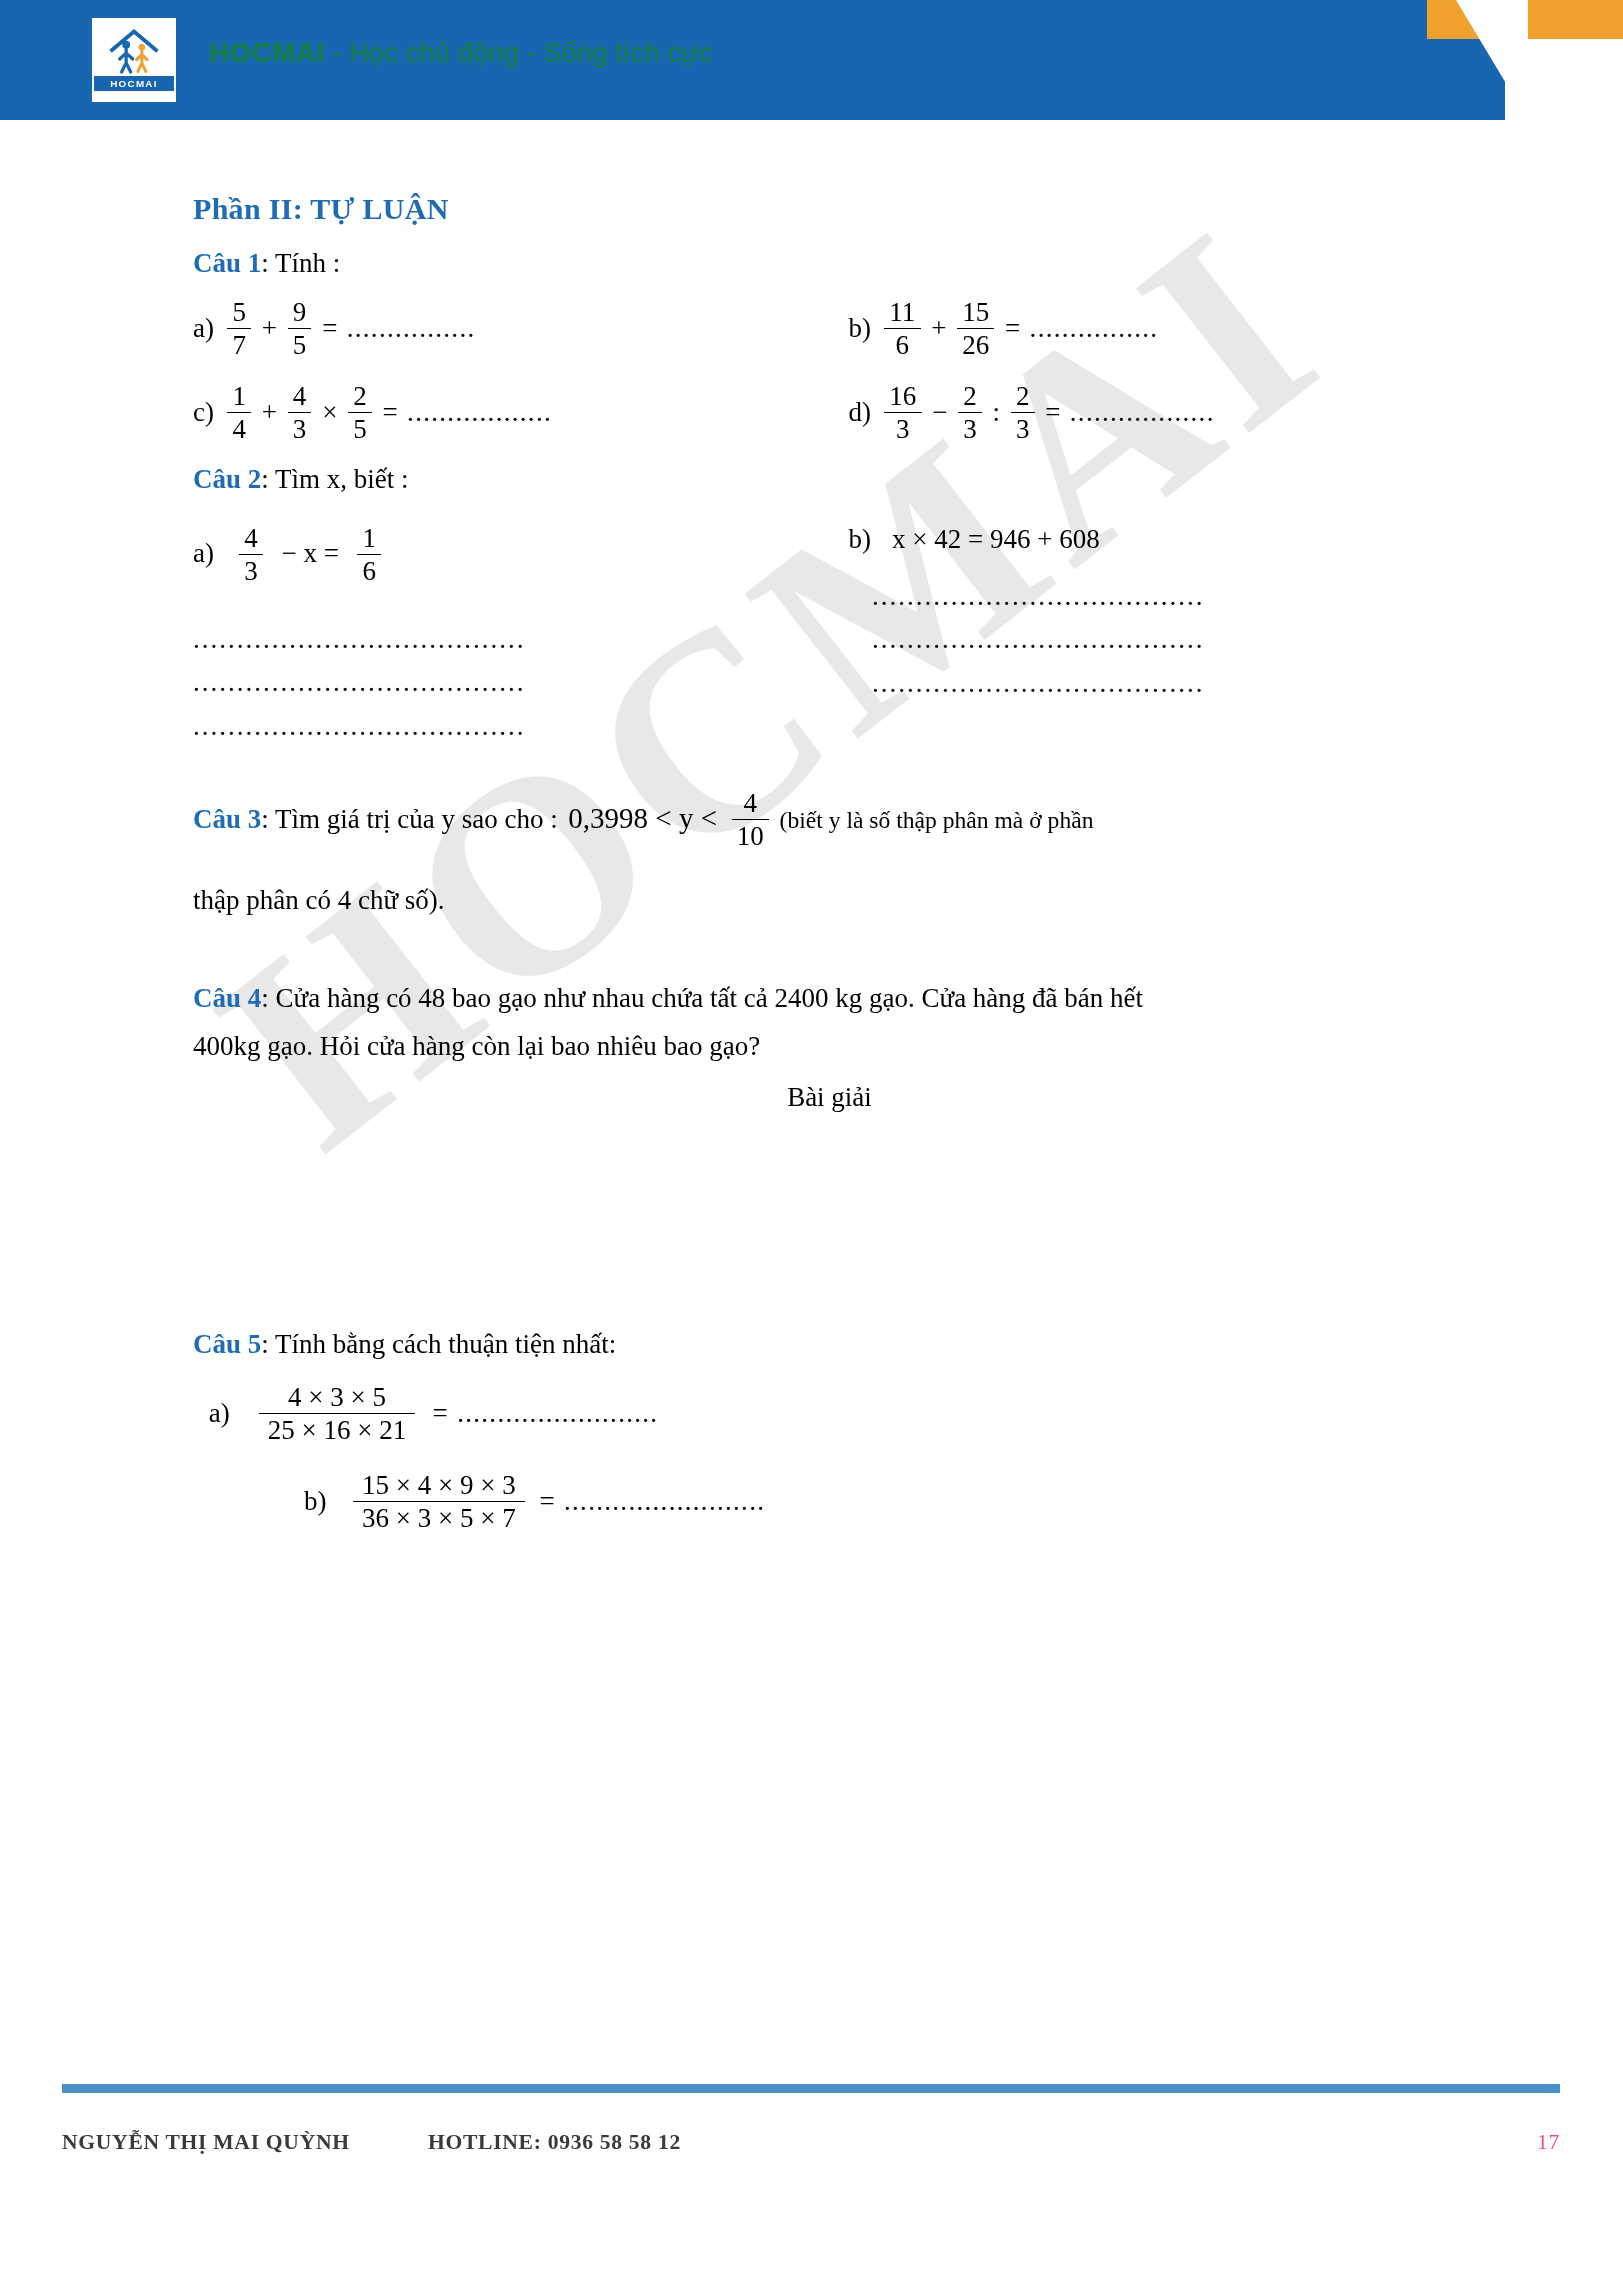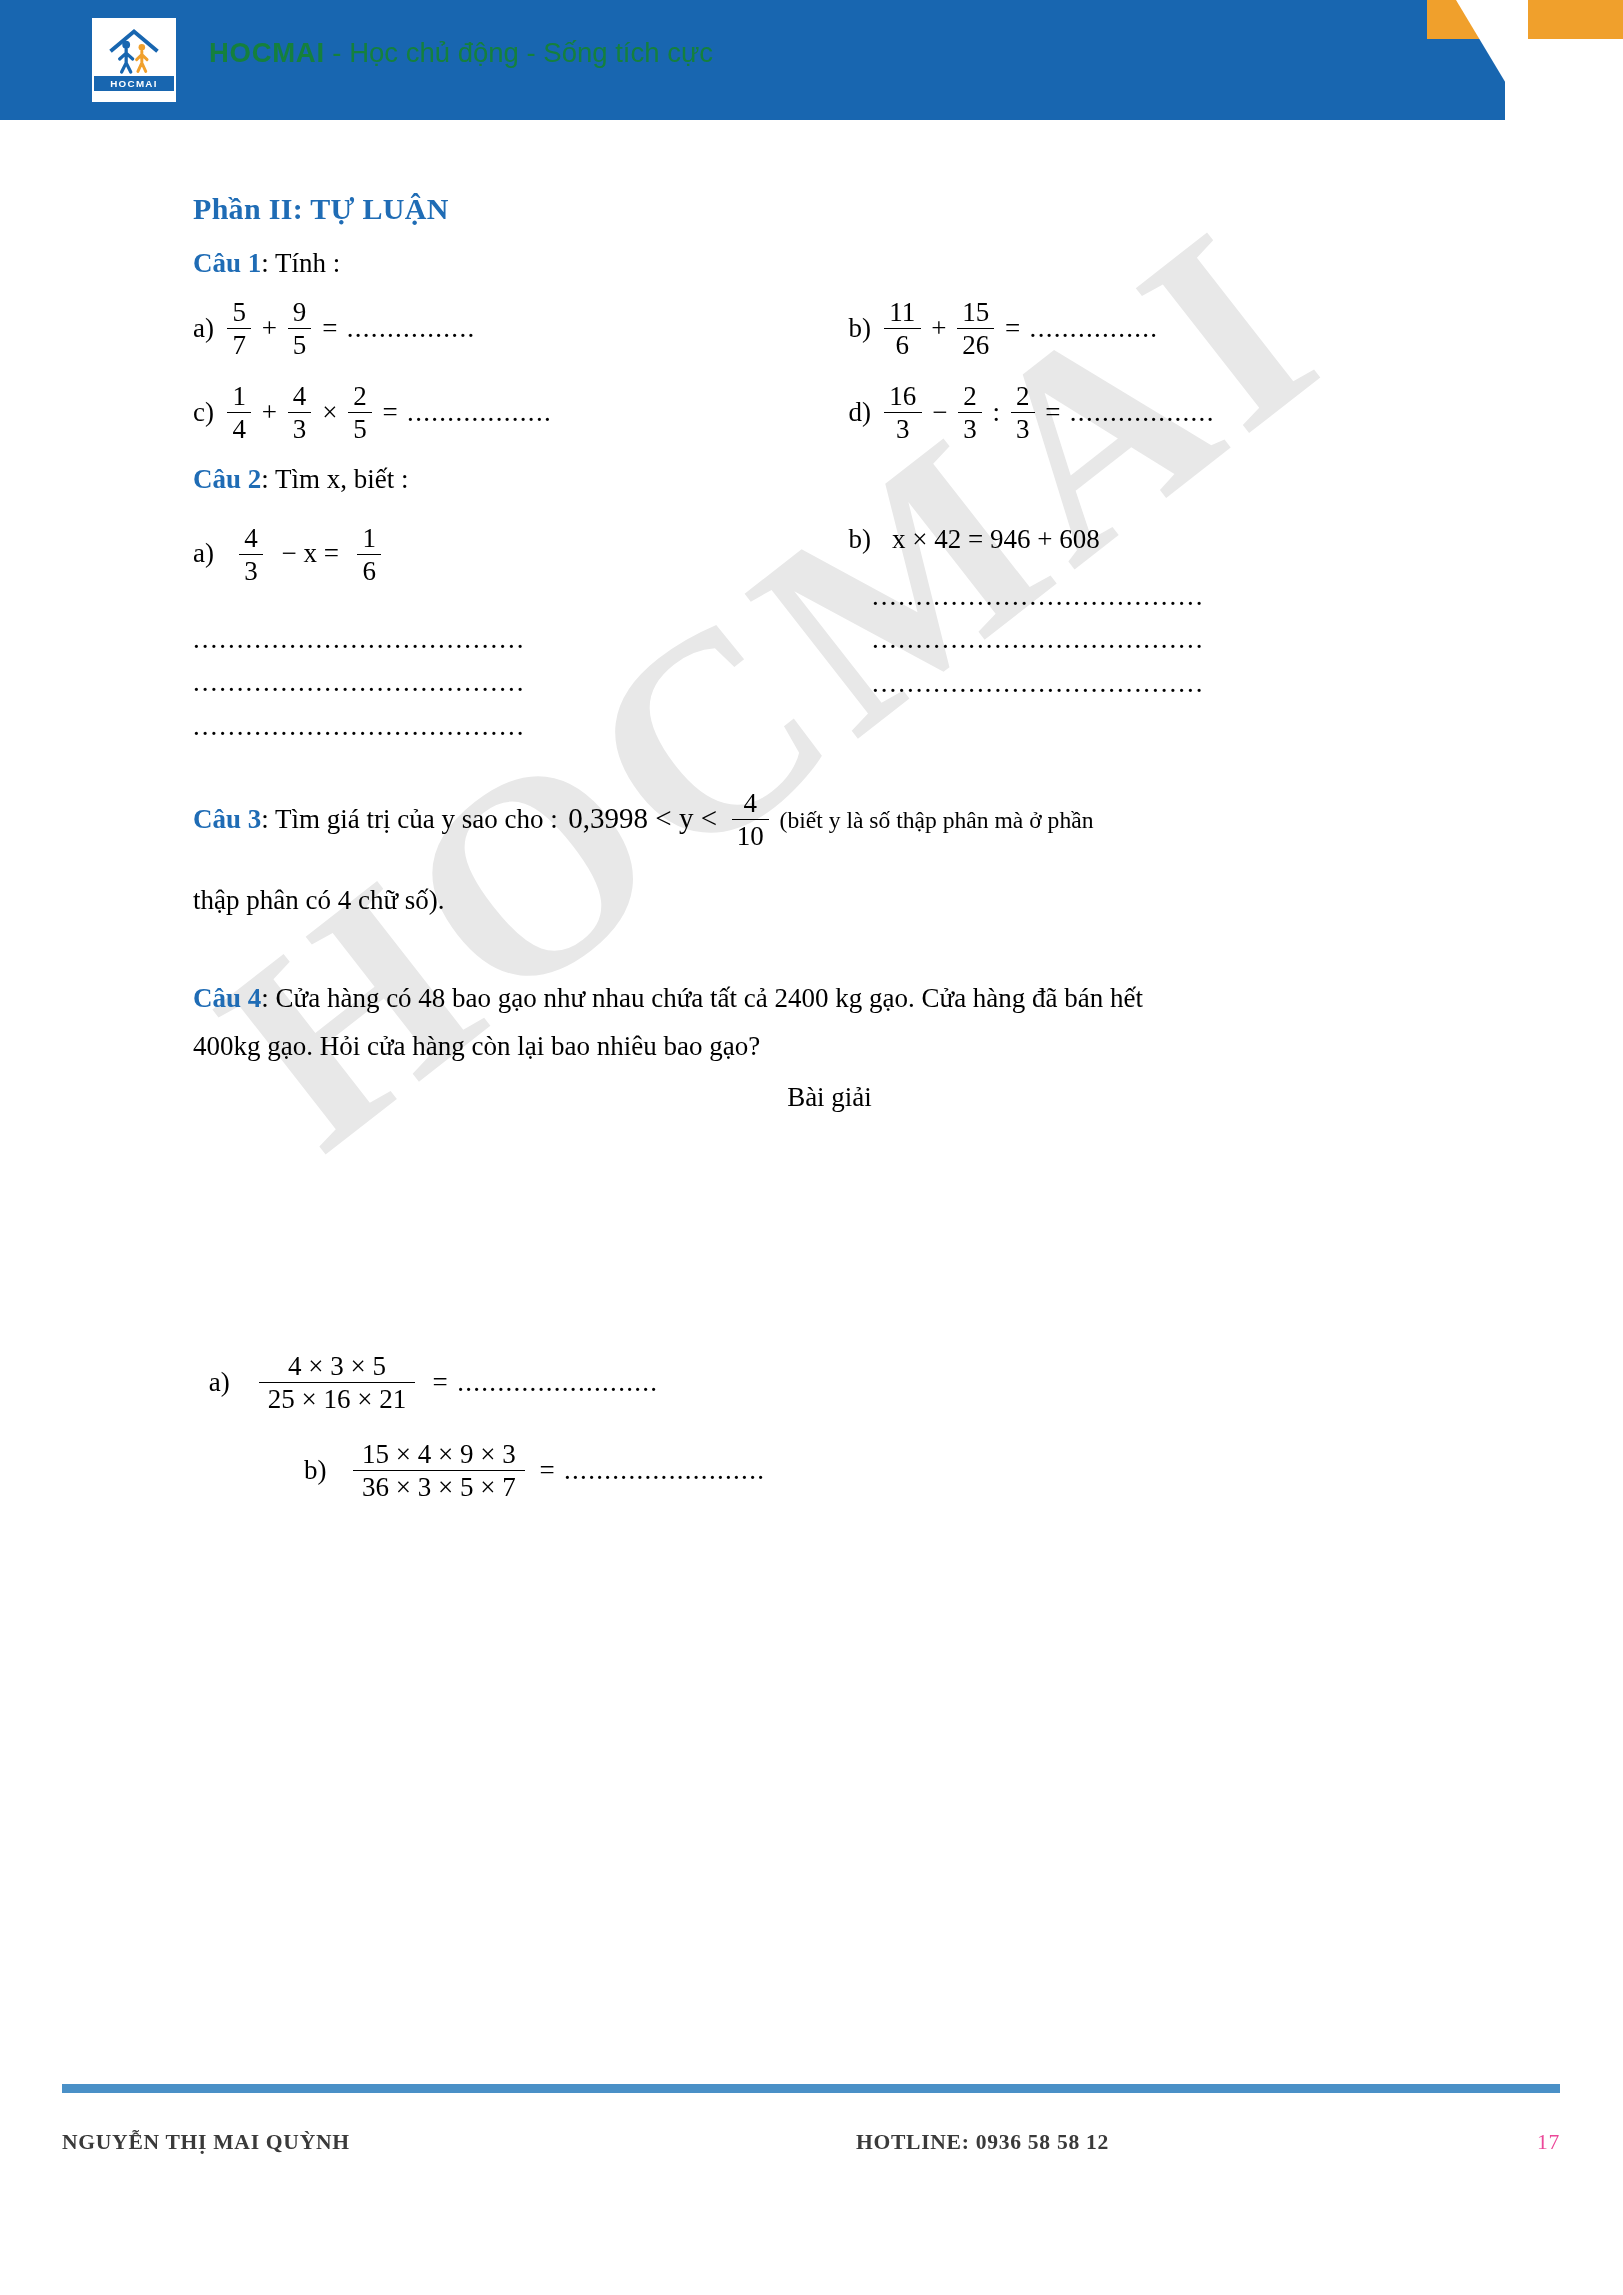--- a/index.html
+++ b/index.html
@@ -207,21 +207,21 @@
     height: 39px;
     display: flex;
     align-items: center;
     font-family: "Liberation Serif", serif;
     font-size: 21.6px;
     font-weight: bold;
     color: #3a3a3a;
     letter-spacing: 0.7px;
   }
   .footer .f-name { width: 366px; }
-  .footer .f-hot { flex: 1; text-align: center; }
+  .footer .f-hot { flex: 1; }
   .footer .f-page {
     color: #ec4899;
     font-weight: normal;
     font-size: 21.6px;
   }
 </style>
 </head>
 <body>
 
 <div class="header">
@@ -359,20 +359,23 @@
       <div style="margin-top:23px">thập phân có 4 chữ số).</div>
     </div>
 
     <div class="body-text" style="margin-top:51px">
       <span class="blue">Câu 4</span><span>: Cửa hàng có 48 bao gạo như nhau chứa tất cả 2400 kg gạo. Cửa hàng đã bán hết</span>
       <div>400kg gạo. Hỏi cửa hàng còn lại bao nhiêu bao gạo?</div>
     </div>
     <div class="center-text">Bài giải</div>
     <div class="spacer-work"></div>
 
+    <div class="q-line" style="margin-top:0">
+      <span class="blue">Câu 5</span><span>: Tính bằng cách thuận tiện nhất:</span>
+    </div>
 
     <div style="margin-top:23.6px; margin-left:15.7px">
       <span class="expr">
         <span class="lbl" style="margin-right:18.3px">a)</span>
         <span class="frac">
           <span class="num" style="padding:0 9.2px">4 × 3 × 5</span>
           <span class="den" style="padding:0 9.2px">25 × 16 × 21</span>
         </span>
         <span class="dots" style="margin-left:6.5px">= .........................</span>
       </span>

